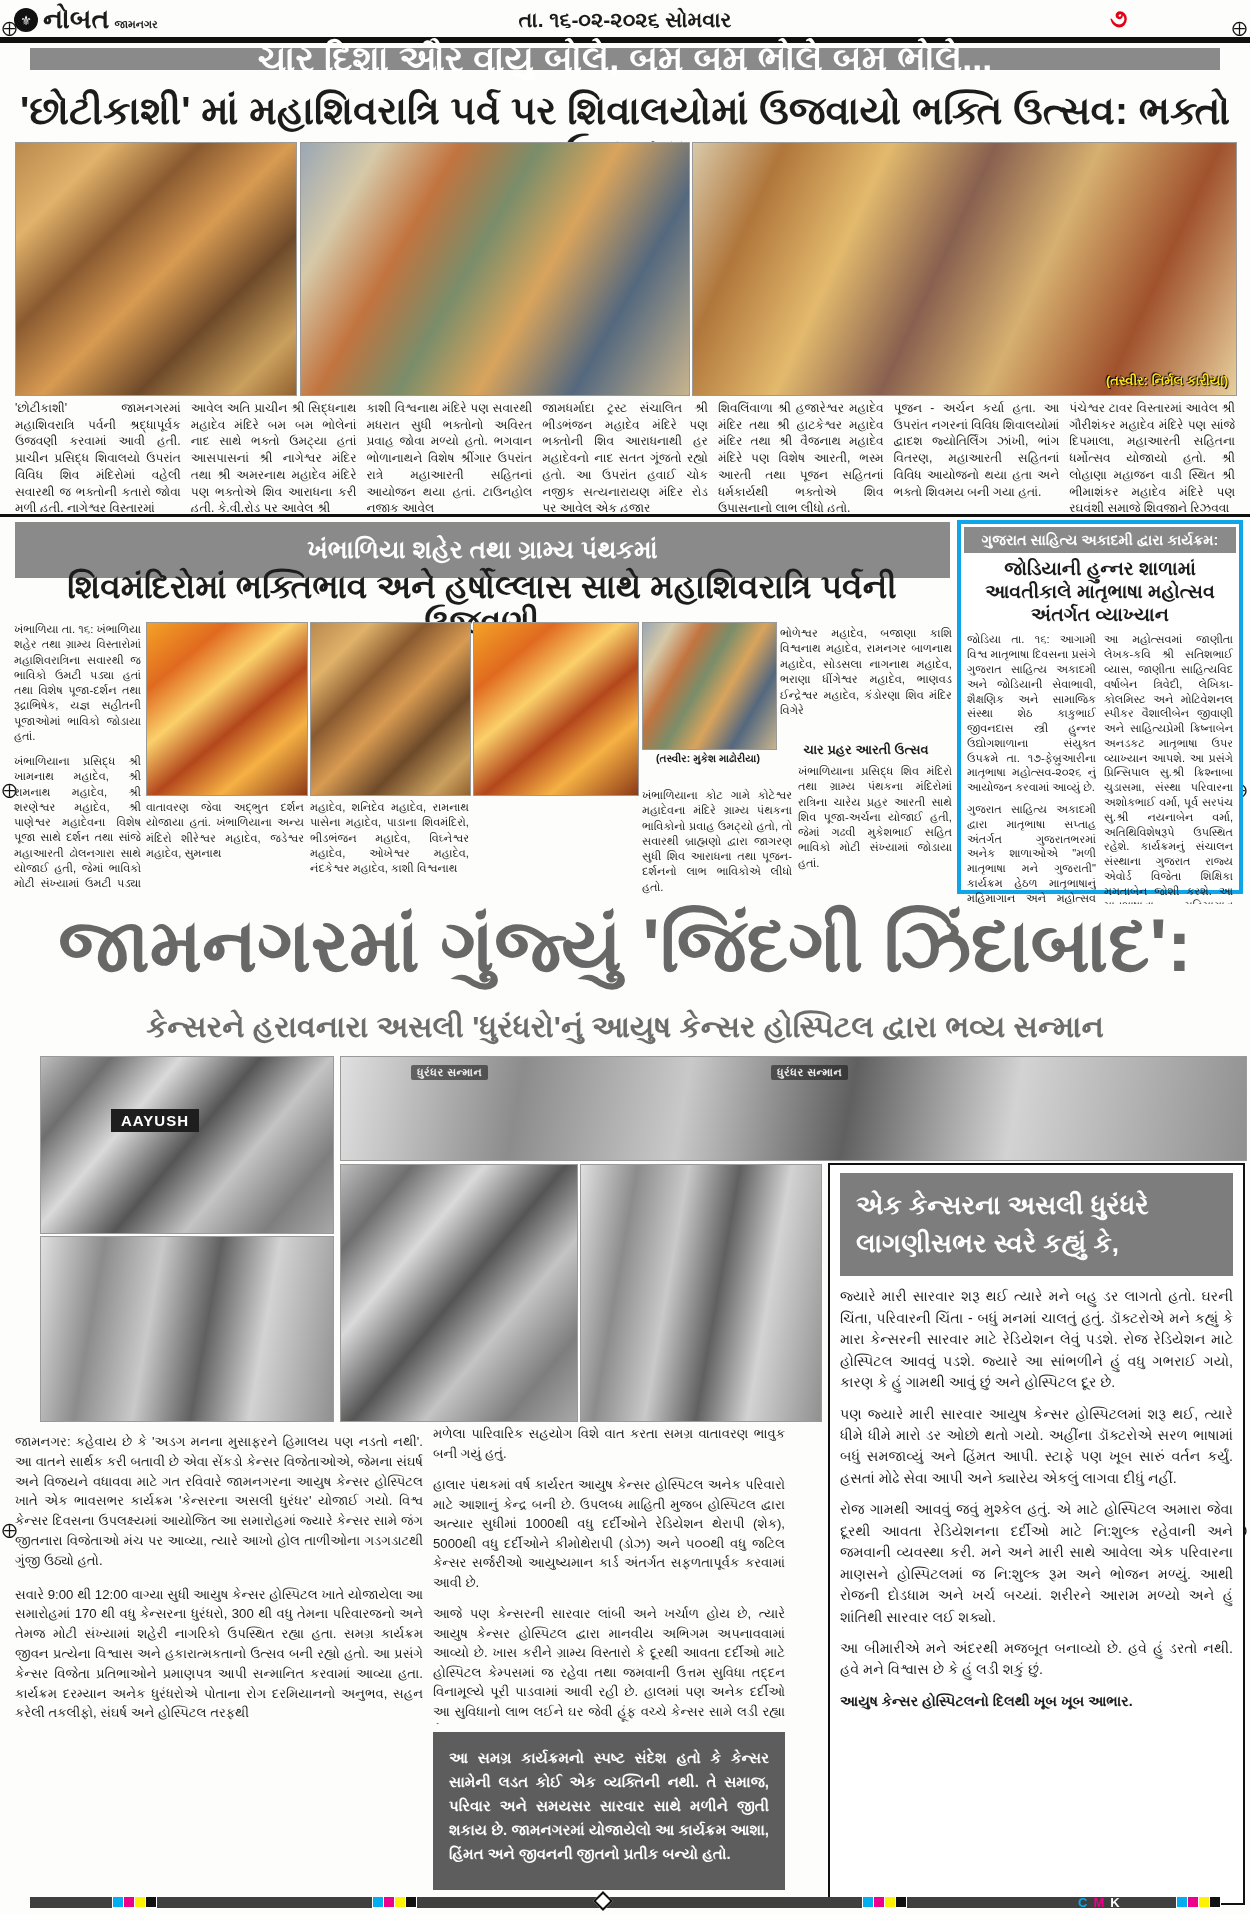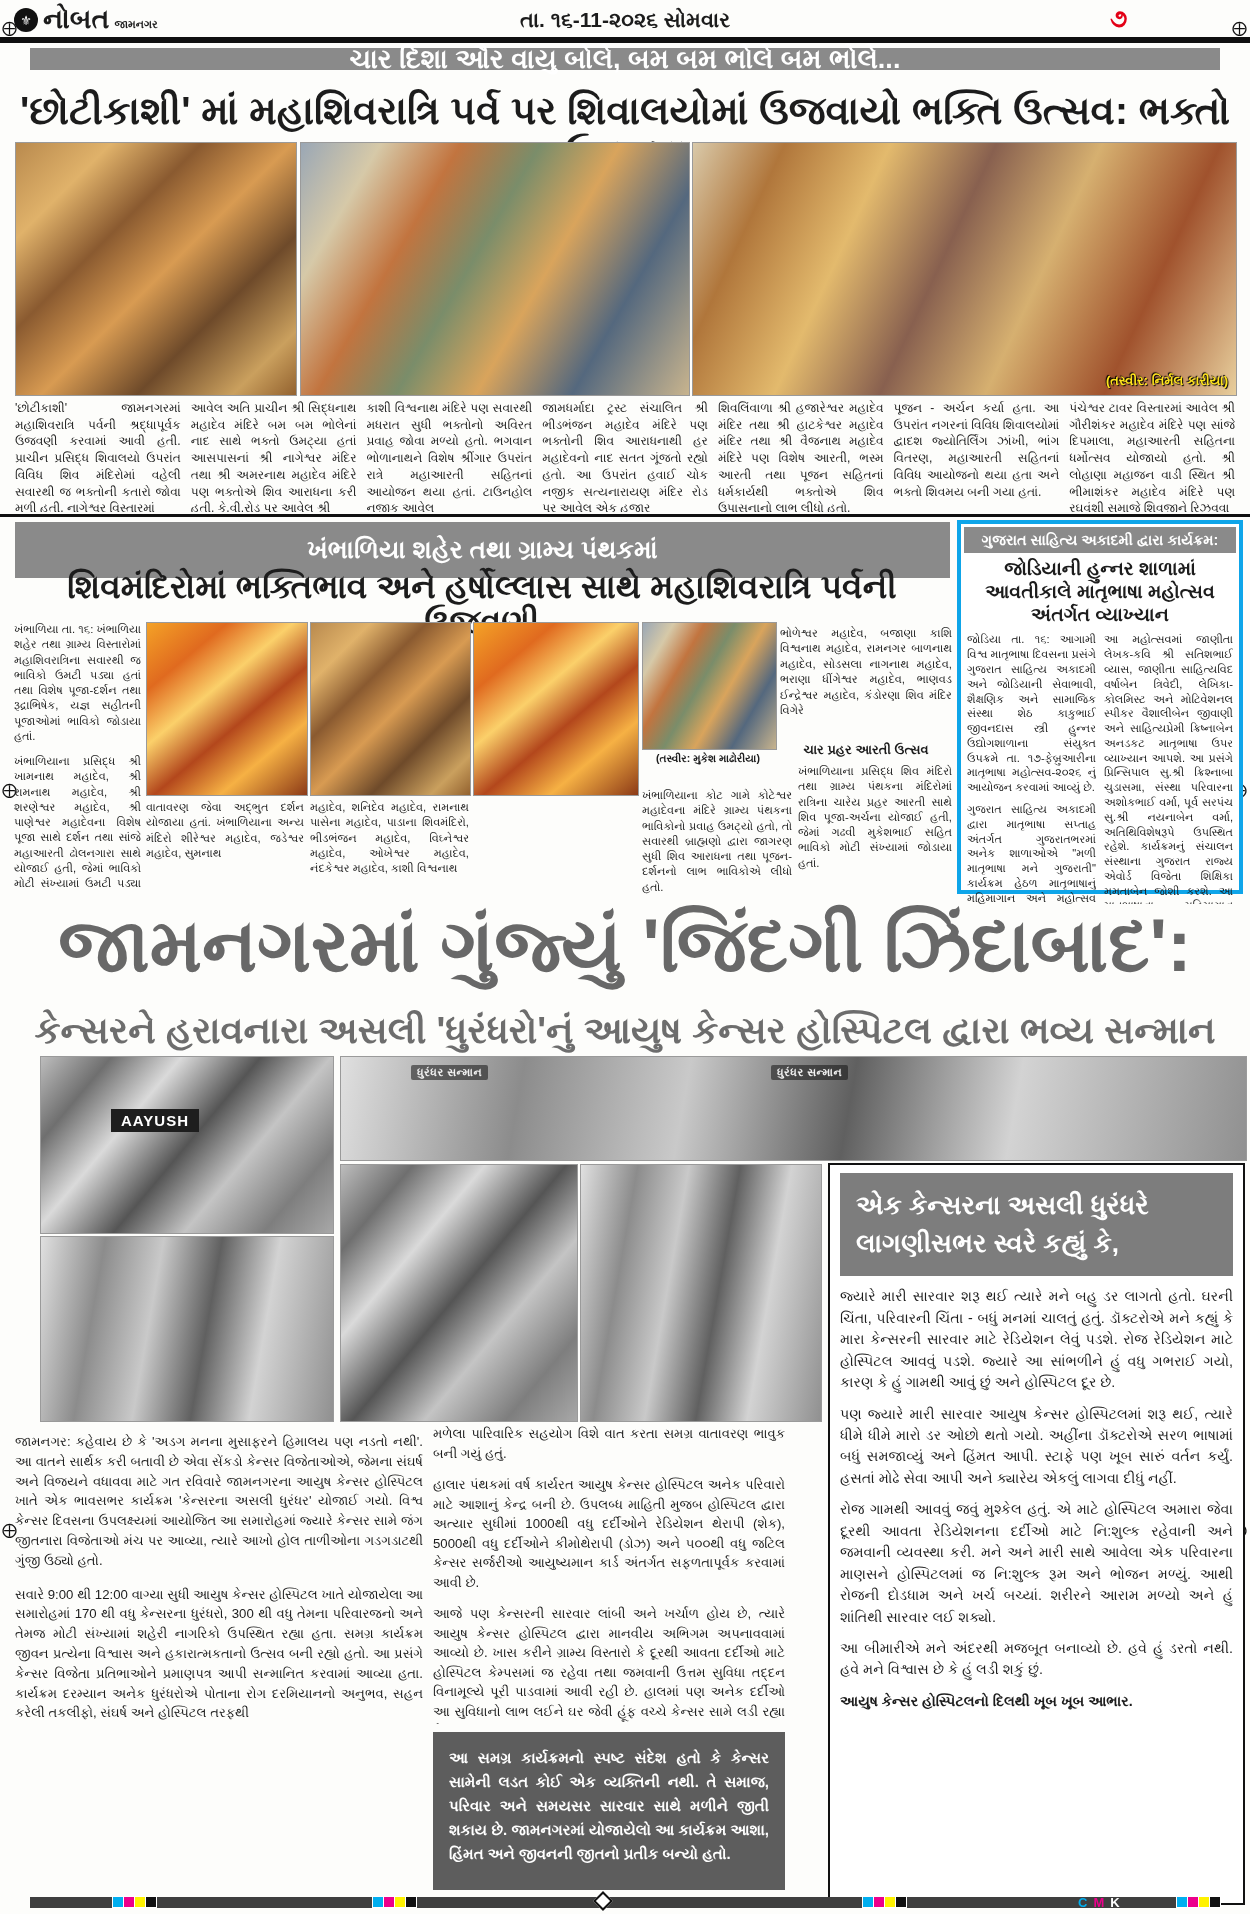--- a/index.html
+++ b/index.html
@@ -36,26 +36,26 @@
   <div class="abs regmark" style="left:2px;top:782px;">⨁</div>
   <div class="abs regmark" style="left:1232px;top:782px;">⨁</div>
   <div class="abs regmark" style="left:2px;top:1522px;">⨁</div>
   <div class="abs regmark" style="left:1232px;top:1522px;">⨁</div>
 
   <div class="abs" style="left:14px;top:4px;width:260px;height:32px;display:flex;align-items:baseline;gap:5px;">
     <span style="width:24px;height:24px;border-radius:50%;background:#111;color:#fff;display:inline-flex;align-items:center;justify-content:center;font-size:13px;align-self:center;">⚜</span>
     <span class="xbold" style="font-size:27px;">નોબત</span>
     <span class="bold" style="font-size:11px;">જામનગર</span>
   </div>
-  <div class="abs bold center" style="left:0;top:8px;width:1250px;font-size:21px;">તા. ૧૬-11-૨૦૨૬ સોમવાર</div>
+  <div class="abs bold center" style="left:0;top:8px;width:1250px;font-size:21px;">તા. ૧૬-૦૨-૨૦૨૬ સોમવાર</div>
   <div class="abs xbold" style="left:1110px;top:4px;font-size:25px;color:#e30016;">૭</div>
 
   <div class="abs rule" style="left:0;top:37px;width:1250px;height:6px;"></div>
 
-  <div class="abs graybar xbold" style="left:30px;top:48px;width:1190px;height:22px;font-size:27px;">
+  <div class="abs graybar xbold" style="left:30px;top:48px;width:1190px;height:22px;font-size:36px;">
     <span>ચાર દિશા ઔર વાયુ બોલે, બમ બમ ભોલે બમ ભોલે...</span>
   </div>
 
   <div class="abs xbold center" style="left:0;top:90px;width:1250px;height:50px;font-size:39px;line-height:1.1;">'છોટીકાશી' માં મહાશિવરાત્રિ પર્વ પર શિવાલયોમાં ઉજવાયો ભક્તિ ઉત્સવ: ભક્તો ઉમટ્યા</div>
 
   <div class="abs photo photo-color1" style="left:15px;top:142px;width:280px;height:252px;"></div>
   <div class="abs photo photo-color2" style="left:300px;top:142px;width:388px;height:252px;"></div>
   <div class="abs photo photo-color3" style="left:692px;top:142px;width:543px;height:252px;">
     <div class="abs caption-yellow" style="right:8px;bottom:6px;font-size:13px;position:absolute;">(તસ્વીર: નિર્મલ કારીયા)</div>
   </div>
@@ -106,21 +106,21 @@
       <div class="txt" style="flex:1;font-size:11.2px;line-height:1.32;height:272px;">
         <p style="margin-bottom:7px;">જોડિયા તા. ૧૬: આગામી વિશ્વ માતૃભાષા દિવસના પ્રસંગે ગુજરાત સાહિત્ય અકાદમી અને જોડિયાની સેવાભાવી, શૈક્ષણિક અને સામાજિક સંસ્થા શેઠ કાકુભાઈ જીવનદાસ સ્ત્રી હુન્નર ઉદ્યોગશાળાના સંયુક્ત ઉપક્રમે તા. ૧૭-ફેબ્રુઆરીના માતૃભાષા મહોત્સવ-૨૦૨૬ નું આયોજન કરવામાં આવ્યું છે.</p>
         <p style="margin-bottom:7px;">ગુજરાત સાહિત્ય અકાદમી દ્વારા માતૃભાષા સપ્તાહ અંતર્ગત ગુજરાતભરમાં અનેક શાળાઓએ "મળી માતૃભાષા મને ગુજરાતી" કાર્યક્રમ હેઠળ માતૃભાષાનું મહિમાગાન અને મહોત્સવ ઉજવવાનું આયોજન કરાયું છે.</p>
 
       </div>
       <div class="txt" style="flex:1;font-size:11.2px;line-height:1.32;height:272px;">આ મહોત્સવમાં જાણીતા લેખક-કવિ શ્રી સતિશભાઈ વ્યાસ, જાણીતા સાહિત્યવિદ વર્ષાબેન ત્રિવેદી, લેખિકા-કોલમિસ્ટ અને મોટિવેશનલ સ્પીકર વૈશાલીબેન જીવાણી અને સાહિત્યપ્રેમી ક્રિષ્નાબેન અનડકટ માતૃભાષા ઉપર વ્યાખ્યાન આપશે. આ પ્રસંગે પ્રિન્સિપાલ સુ.શ્રી ક્રિશ્નાબા ચુડાસમા, સંસ્થા પરિવારના અશોકભાઈ વર્મા, પૂર્વ સરપંચ સુ.શ્રી નયનાબેન વર્મા, અતિથિવિશેષરૂપે ઉપસ્થિત રહેશે. કાર્યક્રમનું સંચાલન સંસ્થાના ગુજરાત રાજ્ય એવોર્ડ વિજેતા શિક્ષિકા મમતાબેન જોશી કરશે. આ માતૃભાષાના મહિમાગાન કાર્યક્રમમાં પધારવા કાર્યક્રમના સંયોજક અને ટ્રસ્ટી પાર્થ સુખપરિયા અને પુનિતભાઈ શેઠે સૌને આમંત્રણ પાઠવ્યું છે.</div>
     </div>
   </div>
 
   <div class="abs xbold center" style="left:0;top:902px;width:1250px;height:100px;font-size:74px;color:#686868;line-height:1.2;">જામનગરમાં ગુંજ્યું 'જિંદગી ઝિંદાબાદ':</div>
-  <div class="abs xbold center" style="left:0;top:1010px;width:1250px;height:40px;font-size:37px;color:#6d6d6d;">કેન્સરને હરાવનારા અસલી 'ધુરંધરો'નું આયુષ કેન્સર હોસ્પિટલ દ્વારા ભવ્ય સન્માન</div>
+  <div class="abs xbold center" style="left:0;top:1010px;width:1250px;height:40px;font-size:30px;color:#6d6d6d;">કેન્સરને હરાવનારા અસલી 'ધુરંધરો'નું આયુષ કેન્સર હોસ્પિટલ દ્વારા ભવ્ય સન્માન</div>
 
   <div class="abs photo photo-bw" style="left:40px;top:1056px;width:292px;height:176px;">
     <div style="position:absolute;left:70px;top:52px;background:#1e1e1e;color:#fff;font-weight:700;font-size:15px;padding:3px 10px;letter-spacing:1px;">AAYUSH</div>
   </div>
   <div class="abs photo photo-bw2" style="left:40px;top:1236px;width:292px;height:184px;"></div>
 
   <div class="abs photo photo-bw2" style="left:340px;top:1056px;width:905px;height:103px;">
     <div class="banner-strip" style="position:absolute;left:70px;top:8px;font-size:11px;">ધુરંધર સન્માન</div>
     <div class="banner-strip" style="position:absolute;left:430px;top:8px;font-size:11px;">ધુરંધર સન્માન</div>
   </div>

